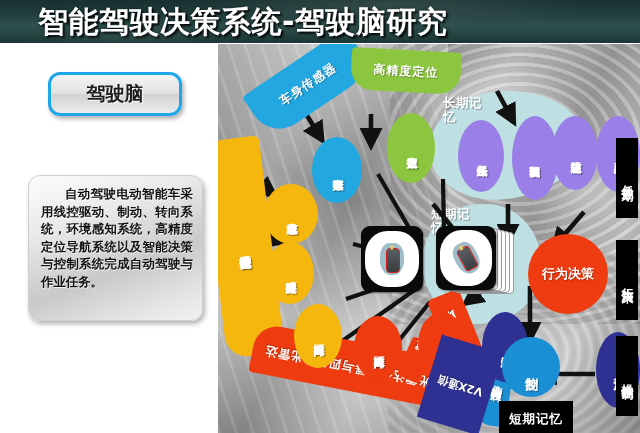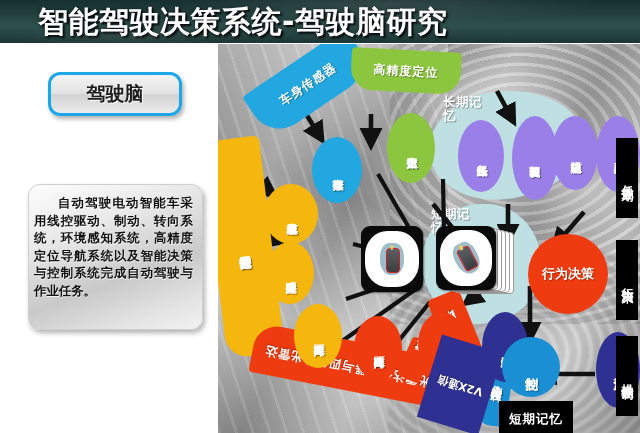--- a/index.html
+++ b/index.html
@@ -45,26 +45,26 @@
     box-shadow: 2px 3px 4px rgba(0,0,0,0.30);
     display:flex; align-items:center; justify-content:center;
   }
   .brain-btn span {
     font-size:19px; font-weight:bold; color:#1d1d1d;
     text-shadow: 1px 1px 1px rgba(255,255,255,0.9);
     text-align: right;
   }
 
   .desc-panel {
-    position:absolute; left:28px; top:184px; width:175px; height:146px;
+    position:absolute; left:28px; top:175px; width:175px; height:146px;
     border-radius:12px;
     background: linear-gradient(160deg,#fdfdfd 0%, #e9e9e9 30%, #c9c9c9 62%, #e4e4e4 85%, #f2f2f2 100%);
     box-shadow: 2px 3px 5px rgba(0,0,0,0.30);
     border:1px solid #cfcfcf;
-    padding:9px 9px 6px 5px;
+    padding:9px 9px 6px 12px;
   }
   .desc-panel p {
     font-size:12.4px; font-weight:bold; color:#111;
     line-height:17.5px; text-indent:24px; text-align:justify;
     text-shadow: 0.5px 0.5px 0.5px rgba(255,255,255,0.8);
   }
 
   
   .pic {
     position:absolute; left:218px; top:44px; width:422px; height:389px;
@@ -182,21 +182,21 @@
   </div>
 
   <div class="pic">
 
     <div class="bg-road"></div>
     <div class="bg-brain"></div>
     <div class="bg-lower"></div>
 
     <div class="mem-blob mem-long"></div>
     <div class="mem-blob mem-short"></div>
-    <div class="mem-label wrap" style="left:225px; top:52px;font-family:Liberation Mono, monospace;">长期记忆</div>
+    <div class="mem-label wrap" style="left:225px; top:52px;">长期记忆</div>
     <div class="mem-label wrap" style="left:213px; top:163px;">短期记忆</div>
 
     <svg class="links" viewBox="0 0 422 389">
       <defs>
         <marker id="ah" markerWidth="5" markerHeight="5" refX="2.6" refY="2.5" orient="auto">
           <path d="M0,0 L5,2.5 L0,5 z" fill="#111"></path>
         </marker>
       </defs>
       <g stroke="#111" stroke-width="4.6" fill="none" marker-end="url(#ah)">
         <path d="M85,65 L101,91"></path>

